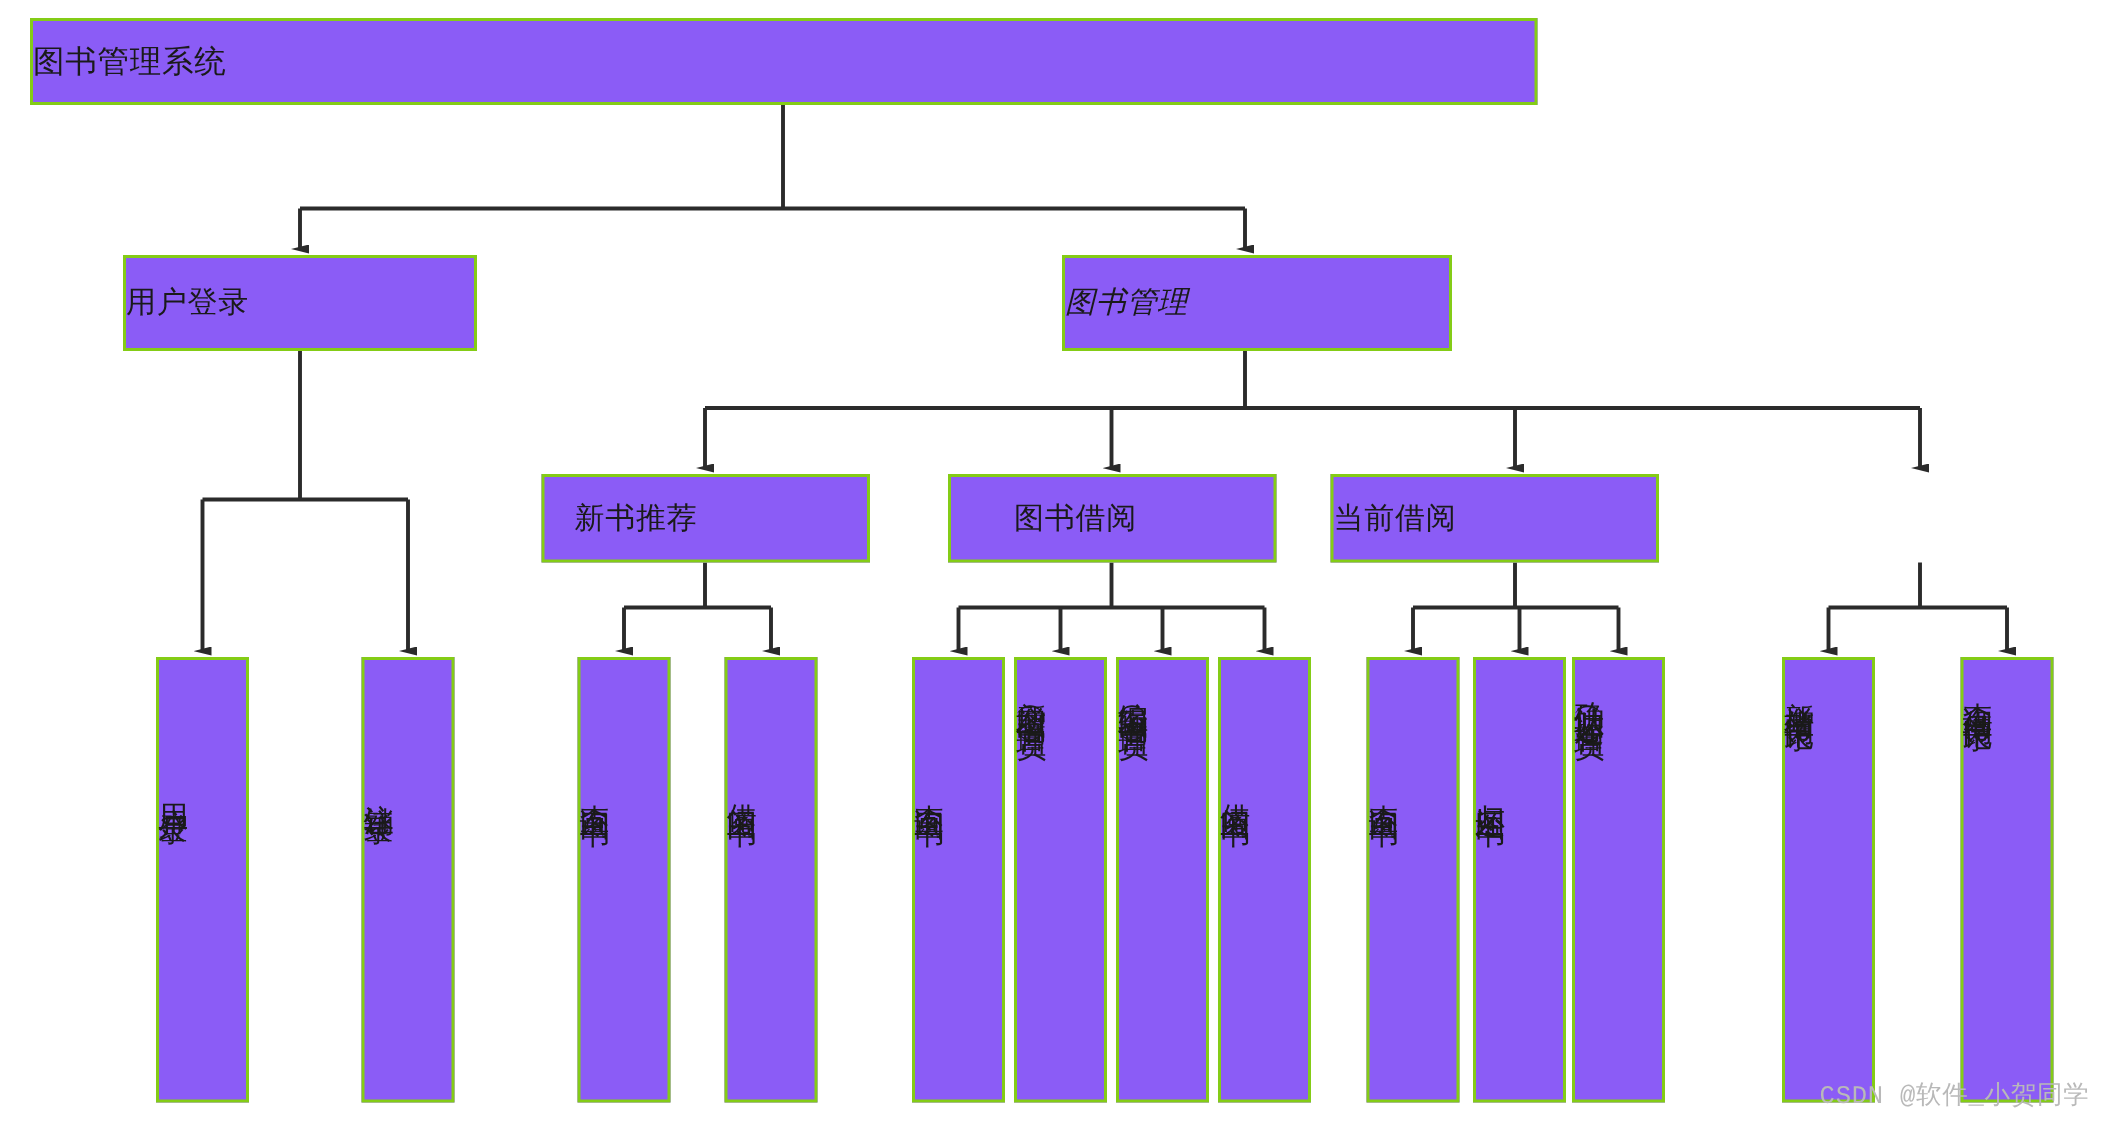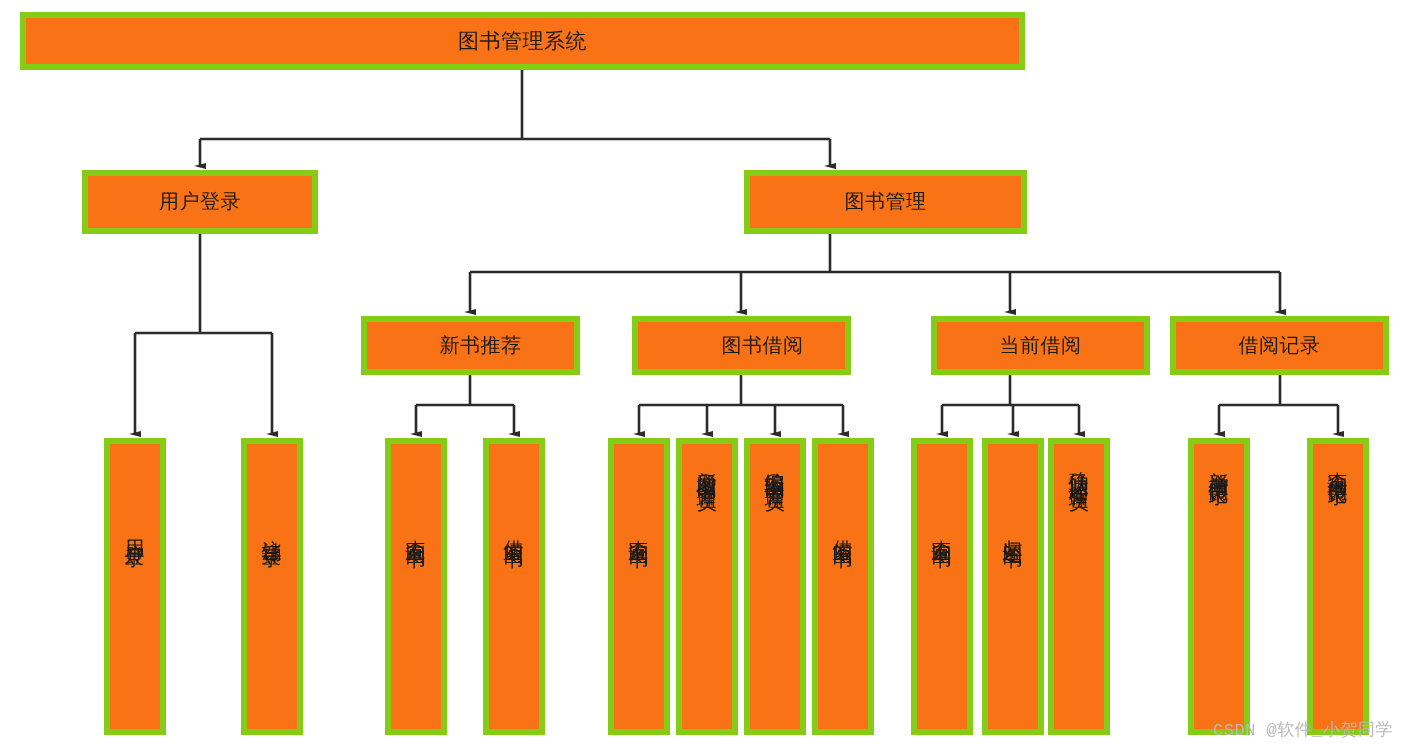--- a/index.html
+++ b/index.html
@@ -22,25 +22,24 @@
     position: absolute;
     left: 0;
     top: 0;
     width: 1405px;
     height: 747px;
     pointer-events: none;
   }
   .node {
     position: absolute;
     box-sizing: border-box;
-    background: #f97316;
-    border: 6px solid #84cc16;
+    background: #8b5cf6;
+    border: 2px solid #84cc16;
     display: flex;
     align-items: center;
-    justify-content: center;
     color: #1a1a1a;
   }
   .node-label {
     display: block;
     text-align: center;
     line-height: 1.18;
     letter-spacing: 0.5px;
   }
   .node-root {
     font-size: 21px;
@@ -136,35 +135,32 @@
     </g>
   </svg>
 
   <div class="node node-root" style="left:20px; top:12px; width:1005px; height:58px;">
     <span class="node-label">图书管理系统</span>
   </div>
 
   <div class="node node-l2" style="left:82px; top:170px; width:236px; height:64px;">
     <span class="node-label">用户登录</span>
   </div>
-  <div class="node node-l2" style="left:744px; top:170px; width:283px; height:64px;">
+  <div class="node node-l2" style="left:708px; top:170px; width:260px; height:64px;font-style:italic;">
     <span class="node-label">图书管理</span>
   </div>
 
   <div class="node node-l3" style="left:361px; top:316px; width:219px; height:59px;padding-left:20px;">
     <span class="node-label">新书推荐</span>
   </div>
   <div class="node node-l3" style="left:632px; top:316px; width:219px; height:59px;padding-left:42px;">
     <span class="node-label">图书借阅</span>
   </div>
-  <div class="node node-l3" style="left:931px; top:316px; width:219px; height:59px;">
+  <div class="node node-l3" style="left:887px; top:316px; width:219px; height:59px;">
     <span class="node-label">当前借阅</span>
-  </div>
-  <div class="node node-l3" style="left:1170px; top:316px; width:219px; height:59px;">
-    <span class="node-label">借阅记录</span>
   </div>
 
   <div class="node node-leaf leaf-mid" style="left:104px; top:438px; width:62px; height:297px;">
     <span class="node-label">用户登录</span>
   </div>
   <div class="node node-leaf leaf-mid" style="left:241px; top:438px; width:62px; height:297px;">
     <span class="node-label">注销登录</span>
   </div>
 
   <div class="node node-leaf leaf-mid" style="left:385px; top:438px; width:62px; height:297px;">

